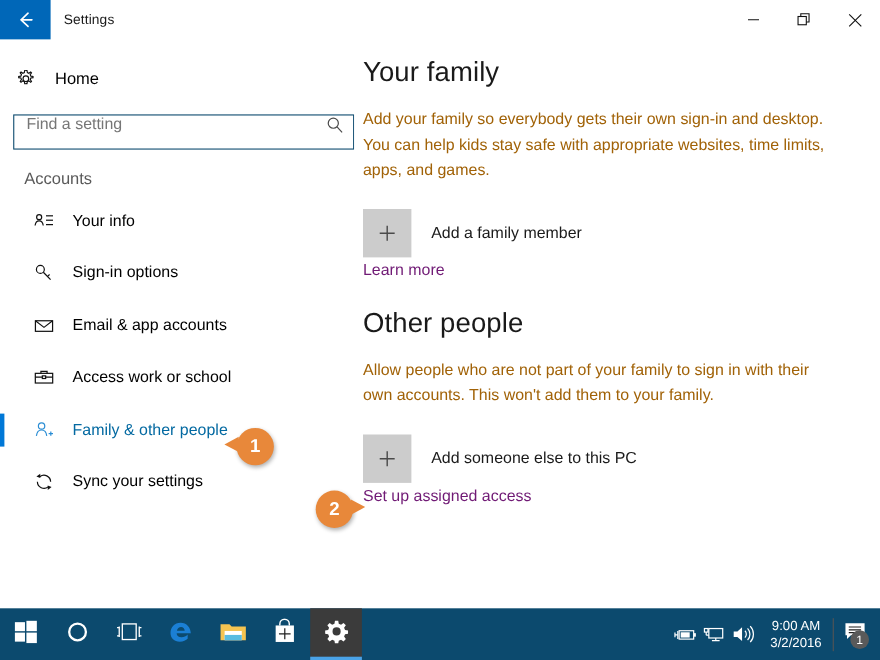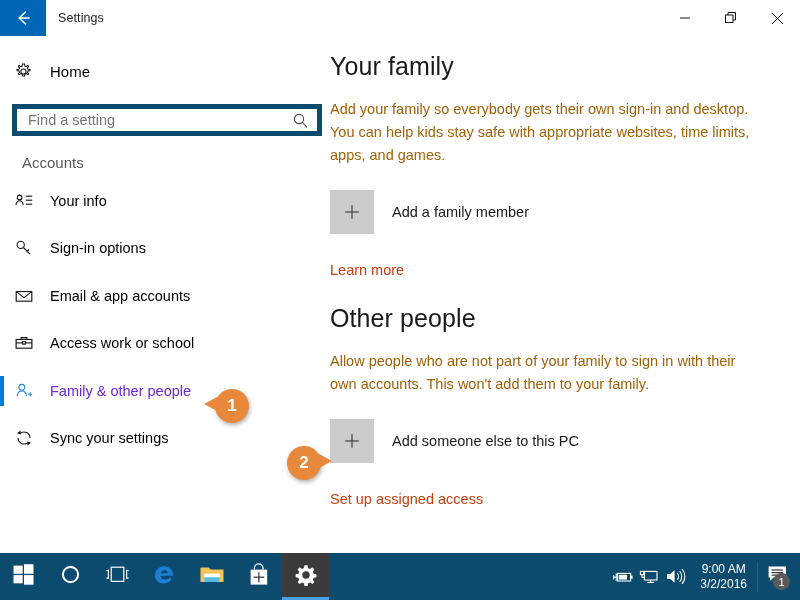--- a/index.html
+++ b/index.html
@@ -85,24 +85,24 @@
   .home-row .ico { width: 32px; display: flex; align-items: center; }
   .home-label {
     font-size: 15px;
     color: #000000;
     padding-left: 4px;
   }
 
   .search-wrap {
     margin: 14px 14px 0 12px;
     height: 32px;
-    border: 5px solid #0c4a6e;
+    border: 1px solid #0c4a6e;
     background: #ffffff;
     display: flex;
-    align-items: center;
+    align-items: flex-start;
     padding: 0 8px 0 11px;
   }
   .search-wrap input {
     flex: 1;
     border: none;
     outline: none;
     font-family: "Liberation Sans", sans-serif;
     font-size: 14.5px;
     color: #111;
     background: transparent;
@@ -115,21 +115,21 @@
     font-size: 15px;
     color: #5a5a5a;
   }
 
   .nav-list { margin-top: 2px; }
   .nav-item {
     position: relative;
     display: flex;
     align-items: center;
     height: 47.5px;
-    padding-left: 14px;
+    padding-left: 30px;
     cursor: pointer;
   }
   .nav-item .accent {
     position: absolute;
     left: 0; top: 9px;
     width: 4px; height: 30px;
     background: transparent;
   }
   .nav-item.selected .accent { background: #0078d7; }
   .nav-item .ico {
@@ -138,21 +138,21 @@
     align-items: center;
     justify-content: flex-start;
     flex: none;
   }
   .nav-item .label {
     font-size: 14.5px;
     color: #000000;
     padding-left: 4px;
     white-space: nowrap;
   }
-  .nav-item.selected .label { color: #6d28d9; }
+  .nav-item.selected .label { color: #0369a1; }
 
   
   .content {
     position: absolute;
     top: 36px; left: 322px;
     width: 464px;
     height: 517px;
     background: #ffffff;
     padding: 16px 26px 0 8px;
     overflow: hidden;
@@ -186,23 +186,23 @@
     flex: none;
   }
   .tile-label {
     font-size: 14.5px;
     color: #1a1a1a;
     padding-left: 18px;
     white-space: nowrap;
   }
   .link {
     display: inline-block;
-    margin-top: 28px;
+    margin-top: 4px;
     font-size: 14.5px;
-    color: #c2410c;
+    color: #701a75;
     cursor: pointer;
     text-decoration: none;
   }
   .section-gap { height: 25px; }
 
   
   .badge {
     position: absolute;
     width: 34px; height: 34px;
     border-radius: 50%;

